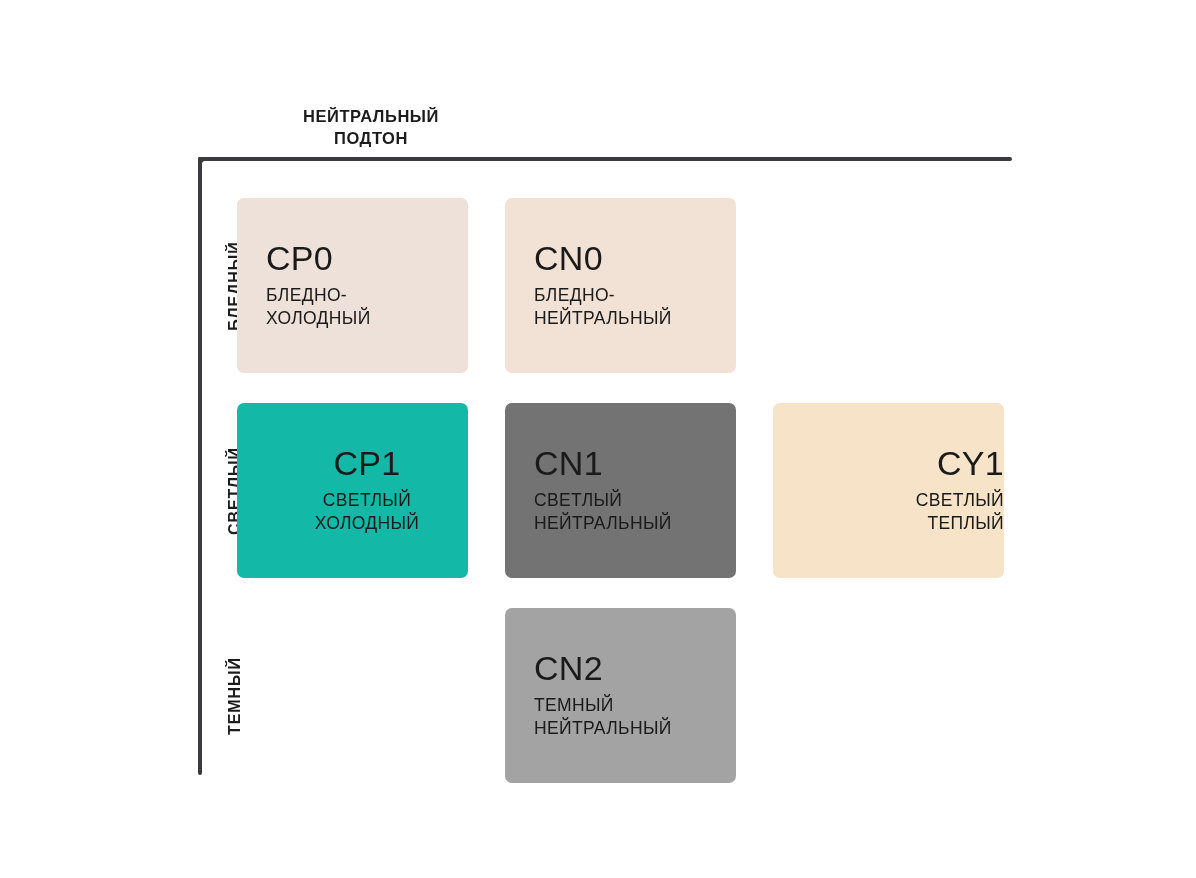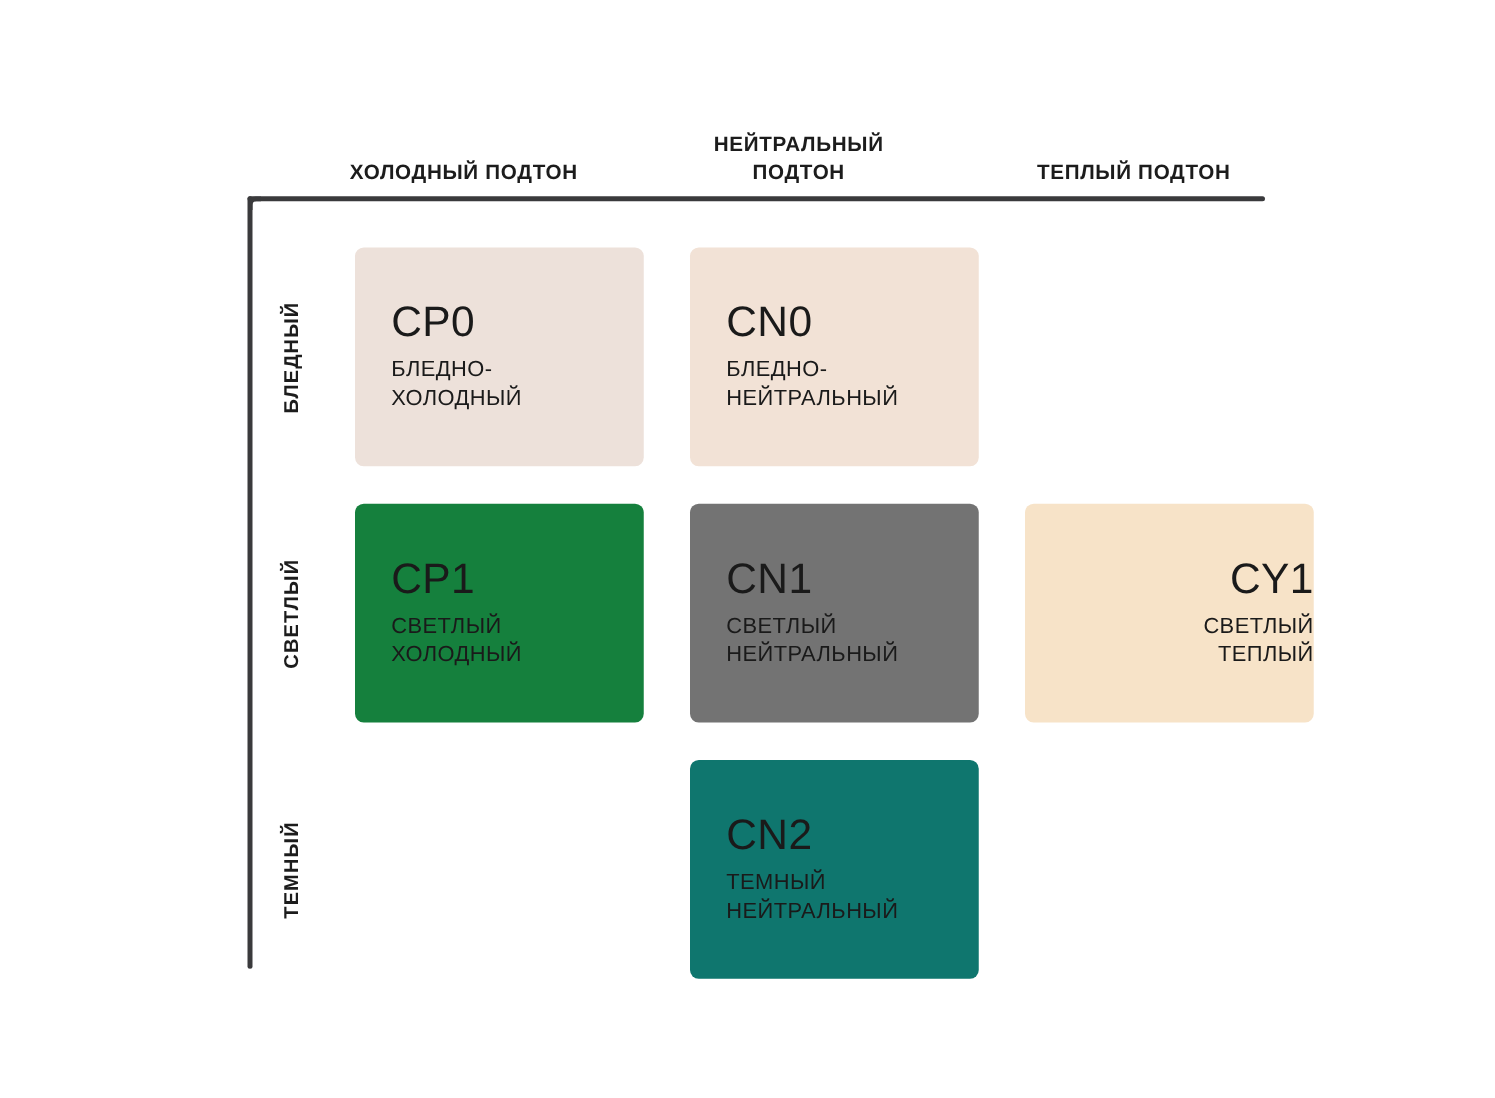--- a/index.html
+++ b/index.html
@@ -126,21 +126,20 @@
 
   .swatch-card {
     width: 100%;
     height: 100%;
     border-radius: 7px;
     display: flex;
     flex-direction: column;
     justify-content: center;
     padding-left: 29px;
     box-sizing: border-box;
-    margin-left: 47px;
   }
   .swatch-code {
     font-size: 34px;
     font-weight: 500;
     letter-spacing: 0.3px;
     color: #1a1a1a;
     line-height: 1;
     margin-bottom: 9px;
   }
   .swatch-label {
@@ -157,28 +156,22 @@
     height: 100%;
   }
 </style>
 </head>
 <body>
 
 <div class="matrix-canvas">
 
   <div class="col-headers">
     <div class="col-header">
-      <span class="col-header-inner">Холодный подтон</span>
-    </div>
-    <div class="col-header">
       <span class="col-header-inner">Нейтральный
 подтон</span>
-    </div>
-    <div class="col-header">
-      <span class="col-header-inner">Теплый подтон</span>
     </div>
   </div>
 
   <div class="axis-horizontal" style="background: rgb(58, 58, 60);"></div>
   <div class="axis-vertical" style="background: rgb(58, 58, 60);"></div>
   <div class="axis-corner" style="border-top-color: rgb(58, 58, 60); border-left-color: rgb(58, 58, 60);"></div>
 
   <div class="row-label r0">Бледный</div>
   <div class="row-label r1">Светлый</div>
   <div class="row-label r2">Темный</div>
@@ -199,21 +192,21 @@
         <div class="swatch-label">Бледно-
 нейтральный</div>
       </div>
     </div>
 
     <div class="swatch-cell r0 c2">
       <div class="swatch-empty"></div>
     </div>
 
     <div class="swatch-cell r1 c0">
-      <div class="swatch-card" style="background: #15803d;">
+      <div class="swatch-card" style="background: #14b8a6; text-align: center;">
         <div class="swatch-code">CP1</div>
         <div class="swatch-label">Светлый
 холодный</div>
       </div>
     </div>
 
     <div class="swatch-cell r1 c1">
       <div class="swatch-card" style="background: #737373;">
         <div class="swatch-code">CN1</div>
         <div class="swatch-label">Светлый
@@ -227,21 +220,21 @@
         <div class="swatch-label">Светлый
 теплый</div>
       </div>
     </div>
 
     <div class="swatch-cell r2 c0">
       <div class="swatch-empty"></div>
     </div>
 
     <div class="swatch-cell r2 c1">
-      <div class="swatch-card" style="background: #0f766e;">
+      <div class="swatch-card" style="background: #a3a3a3;">
         <div class="swatch-code">CN2</div>
         <div class="swatch-label">Темный
 нейтральный</div>
       </div>
     </div>
 
     <div class="swatch-cell r2 c2">
       <div class="swatch-empty"></div>
     </div>
 

